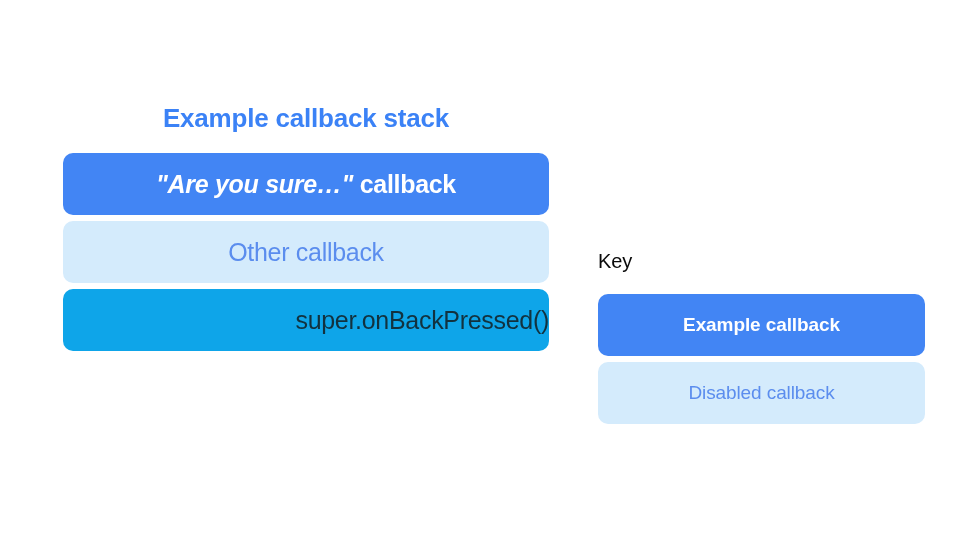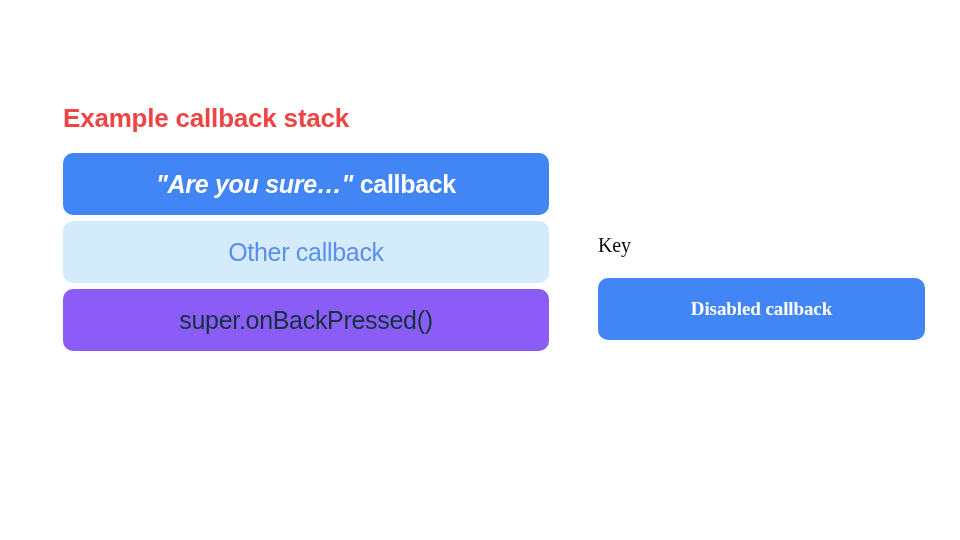--- a/index.html
+++ b/index.html
@@ -25,25 +25,26 @@
   
   .stack-section {
     position: absolute;
     left: 63px;
     top: 101px;
     width: 486px;
   }
   .section-title {
     font-size: 26px;
     font-weight: 700;
-    color: #ef4444;
+    color: #3b82f6;
     letter-spacing: -0.2px;
     line-height: 34px;
     margin: 0 0 18px 0;
     white-space: nowrap;
+    text-align: center;
   }
   .stack-list {
     display: flex;
     flex-direction: column;
     gap: 6px;
   }
   .bar {
     box-sizing: border-box;
     width: 100%;
     height: 62px;
@@ -61,36 +62,35 @@
     letter-spacing: -0.3px;
   }
 
   
   .state-enabled            { background: #4285f4; }
   .state-enabled .bar-label { color: #ffffff; font-weight: 700; }
 
   .state-disabled            { background: #d4ebfc; }
   .state-disabled .bar-label { color: #5b8dee; font-weight: 400; }
 
-  .state-system            { background: #8b5cf6; }
+  .state-system            { background: #0ea5e9; justify-content: flex-end; }
   .state-system .bar-label { color: #12323f; font-weight: 400; }
 
   
   .quote-em {
     font-style: italic;
     font-weight: 700;
   }
 
   
   .key-section {
     position: absolute;
     left: 598px;
-    top: 232px;
+    top: 248px;
     width: 327px;
-    font-family: Liberation Serif, serif;
   }
   .key-title {
     font-size: 20px;
     font-weight: 400;
     color: #0a0a0a;
     line-height: 26px;
     margin: 0 0 20px 0;
     letter-spacing: -0.1px;
   }
   .key-list {
@@ -134,21 +134,24 @@
 
     </div>
   </section>
 
   <section class="key-section">
     <h2 class="key-title">Key</h2>
 
     <div class="key-list">
 
       <div class="bar state-enabled">
+        <span class="bar-label">Example callback</span>
+      </div>
+
+      <div class="bar state-disabled">
         <span class="bar-label">Disabled callback</span>
       </div>
-
 
 
     </div>
   </section>
 
 </div>
 
 </body></html>

